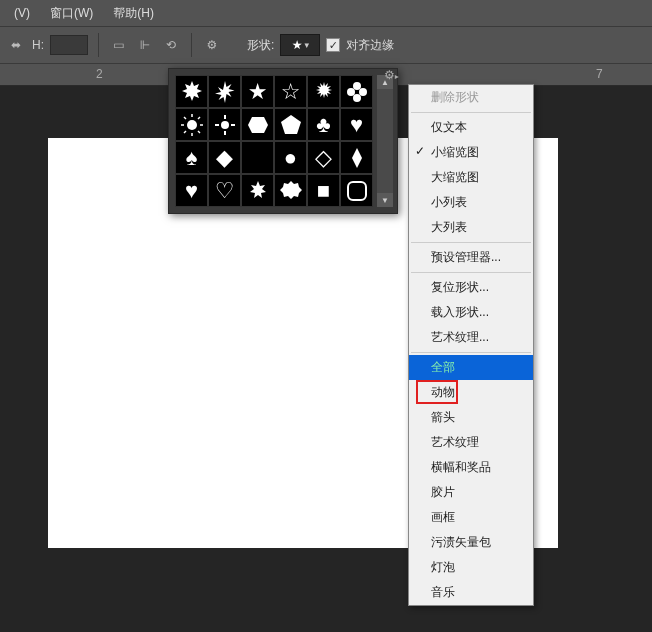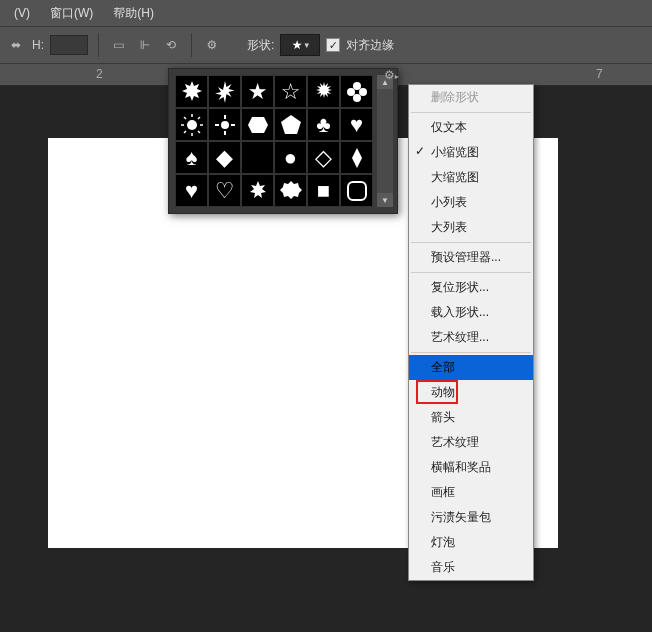--- a/index.html
+++ b/index.html
@@ -24,21 +24,21 @@
 .shape-grid{position:absolute;top:6px;left:6px;width:198px;height:132px;background:#000;display:grid;grid-template-columns:repeat(6,33px);grid-template-rows:repeat(4,33px)}
 .cell{border:1px solid #333;display:flex;align-items:center;justify-content:center;color:#fff;font-size:22px}
 .cell svg{width:24px;height:24px;fill:#fff}
 .sp-scroll{position:absolute;right:4px;top:6px;width:16px;height:132px;background:#4a4a4a;display:flex;flex-direction:column}
 .sp-scroll .btn{height:14px;background:#5a5a5a;display:flex;align-items:center;justify-content:center;color:#ccc;font-size:8px}
 .gear-panel{position:absolute;top:68px;left:384px;color:#aaa;z-index:5}
 .ctx{position:absolute;top:84px;left:408px;width:126px;background:#f0f0f0;border:1px solid #888;box-shadow:2px 2px 6px rgba(0,0,0,.4);z-index:10}
 .ctx-item{padding:4px 8px 4px 22px;color:#222;cursor:default;position:relative;white-space:nowrap}
 .ctx-item.disabled{color:#999}
 .ctx-item.checked::before{content:"✓";position:absolute;left:6px;color:#222}
-.ctx-item.hl{background:#0a64d8;color:#000000}
+.ctx-item.hl{background:#0a64d8;color:#86efac}
 .ctx-sep{height:1px;background:#ccc;margin:2px 2px}
 .red-box{position:absolute;border:2px solid #e02020;pointer-events:none;z-index:11}
 .box1{top:380px;left:416px;width:42px;height:24px}
 </style>
 </head>
 <body>
 
 <div class="menubar">
   <span>(V)</span>
   <span>窗口(W)</span>
@@ -192,20 +192,21 @@
   <div class="ctx-sep"></div>
   <div class="ctx-item">复位形状...</div>
   <div class="ctx-item">载入形状...</div>
   <div class="ctx-item">艺术纹理...</div>
   <div class="ctx-sep"></div>
   <div class="ctx-item hl">全部</div>
   <div class="ctx-item">动物</div>
   <div class="ctx-item">箭头</div>
   <div class="ctx-item">艺术纹理</div>
   <div class="ctx-item">横幅和奖品</div>
+  <div class="ctx-item">胶片</div>
   <div class="ctx-item">画框</div>
   <div class="ctx-item">污渍矢量包</div>
   <div class="ctx-item">灯泡</div>
   <div class="ctx-item">音乐</div>
 
 </div>
 
 <div class="red-box box1"></div>
 
 </body></html>

